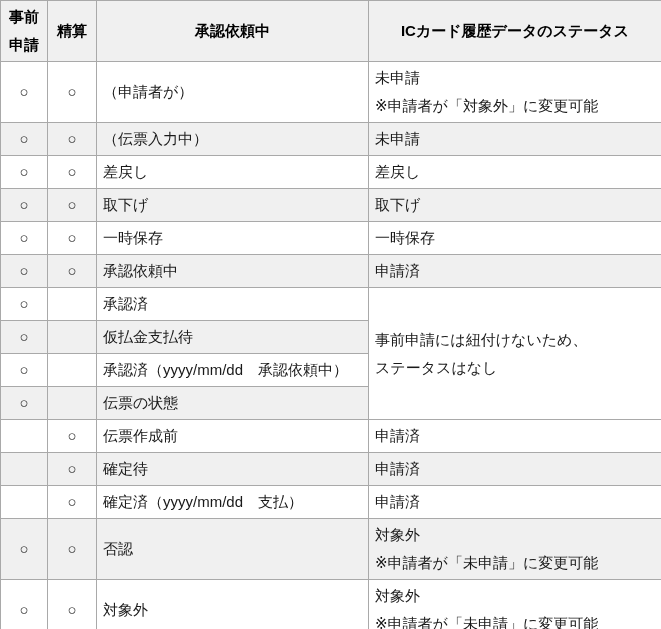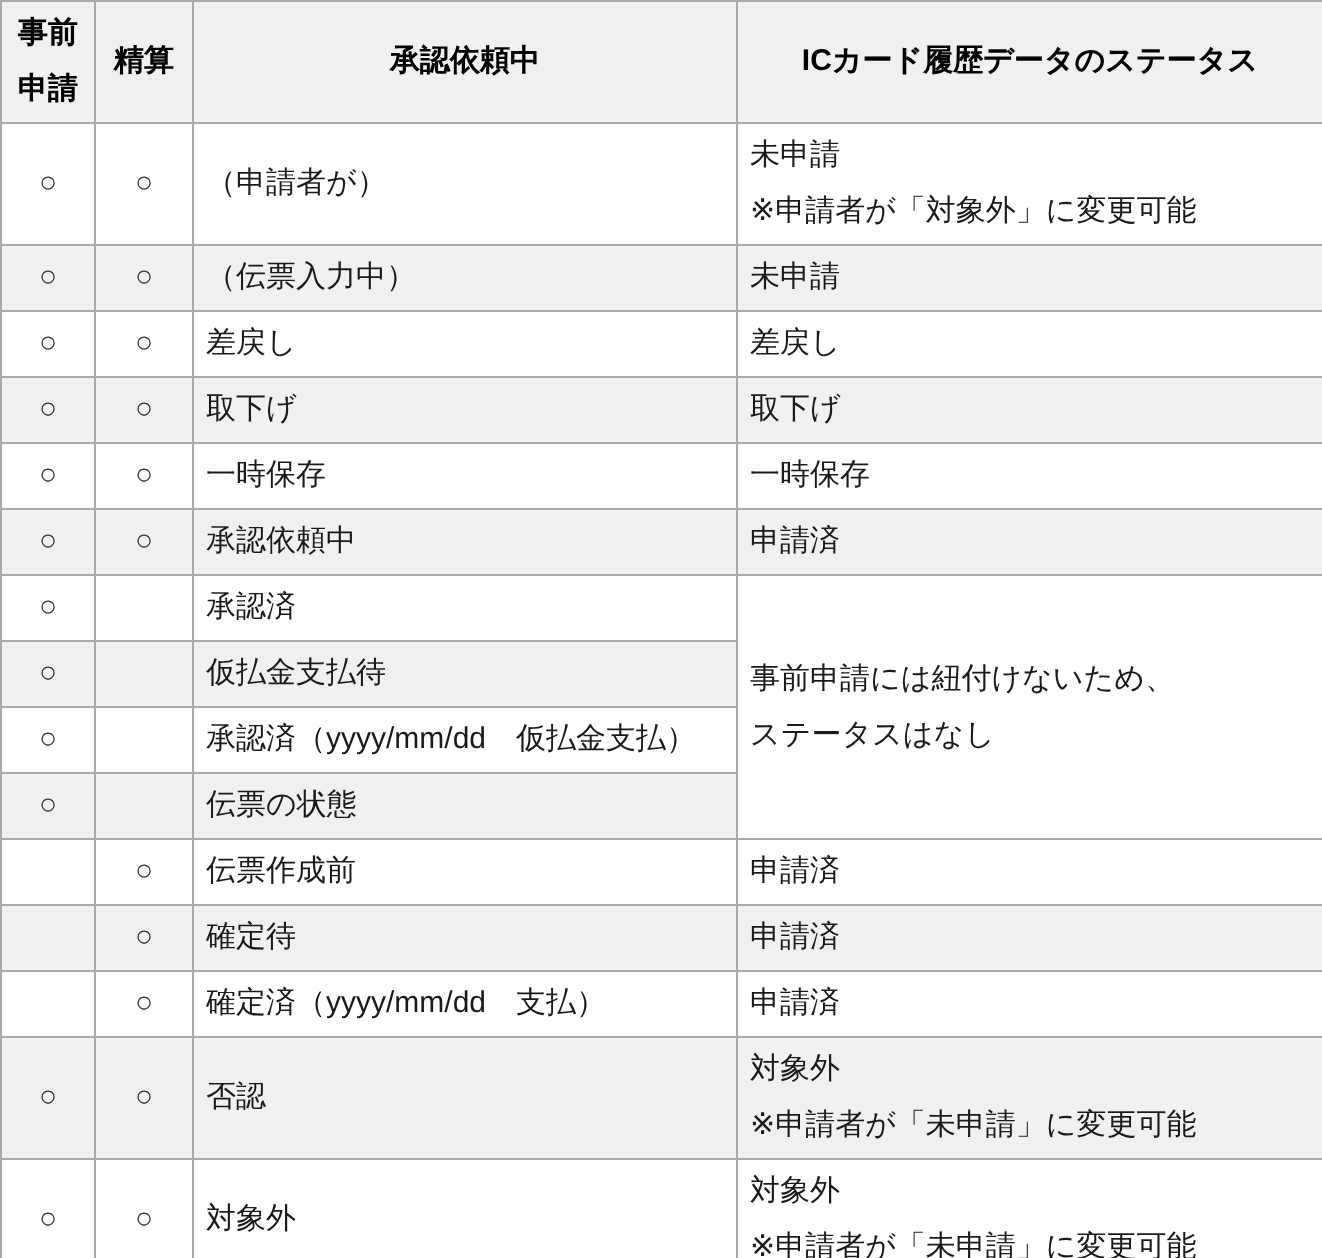--- a/index.html
+++ b/index.html
@@ -123,21 +123,21 @@
 ステータスはなし</td>
       </tr>
       <tr class="row gray">
         <td class="c">○</td>
         <td class="c"></td>
         <td class="l">仮払金支払待</td>
       </tr>
       <tr class="row">
         <td class="c">○</td>
         <td class="c"></td>
-        <td class="l">承認済（yyyy/mm/dd　仮払金支払）</td>
+        <td class="l">承認済（yyyy/mm/dd　承認依頼中）</td>
       </tr>
       <tr class="row gray">
         <td class="c">○</td>
         <td class="c"></td>
         <td class="l">伝票の状態</td>
       </tr>
       <tr class="row">
         <td class="c"></td>
         <td class="c">○</td>
         <td class="l">伝票作成前</td>

